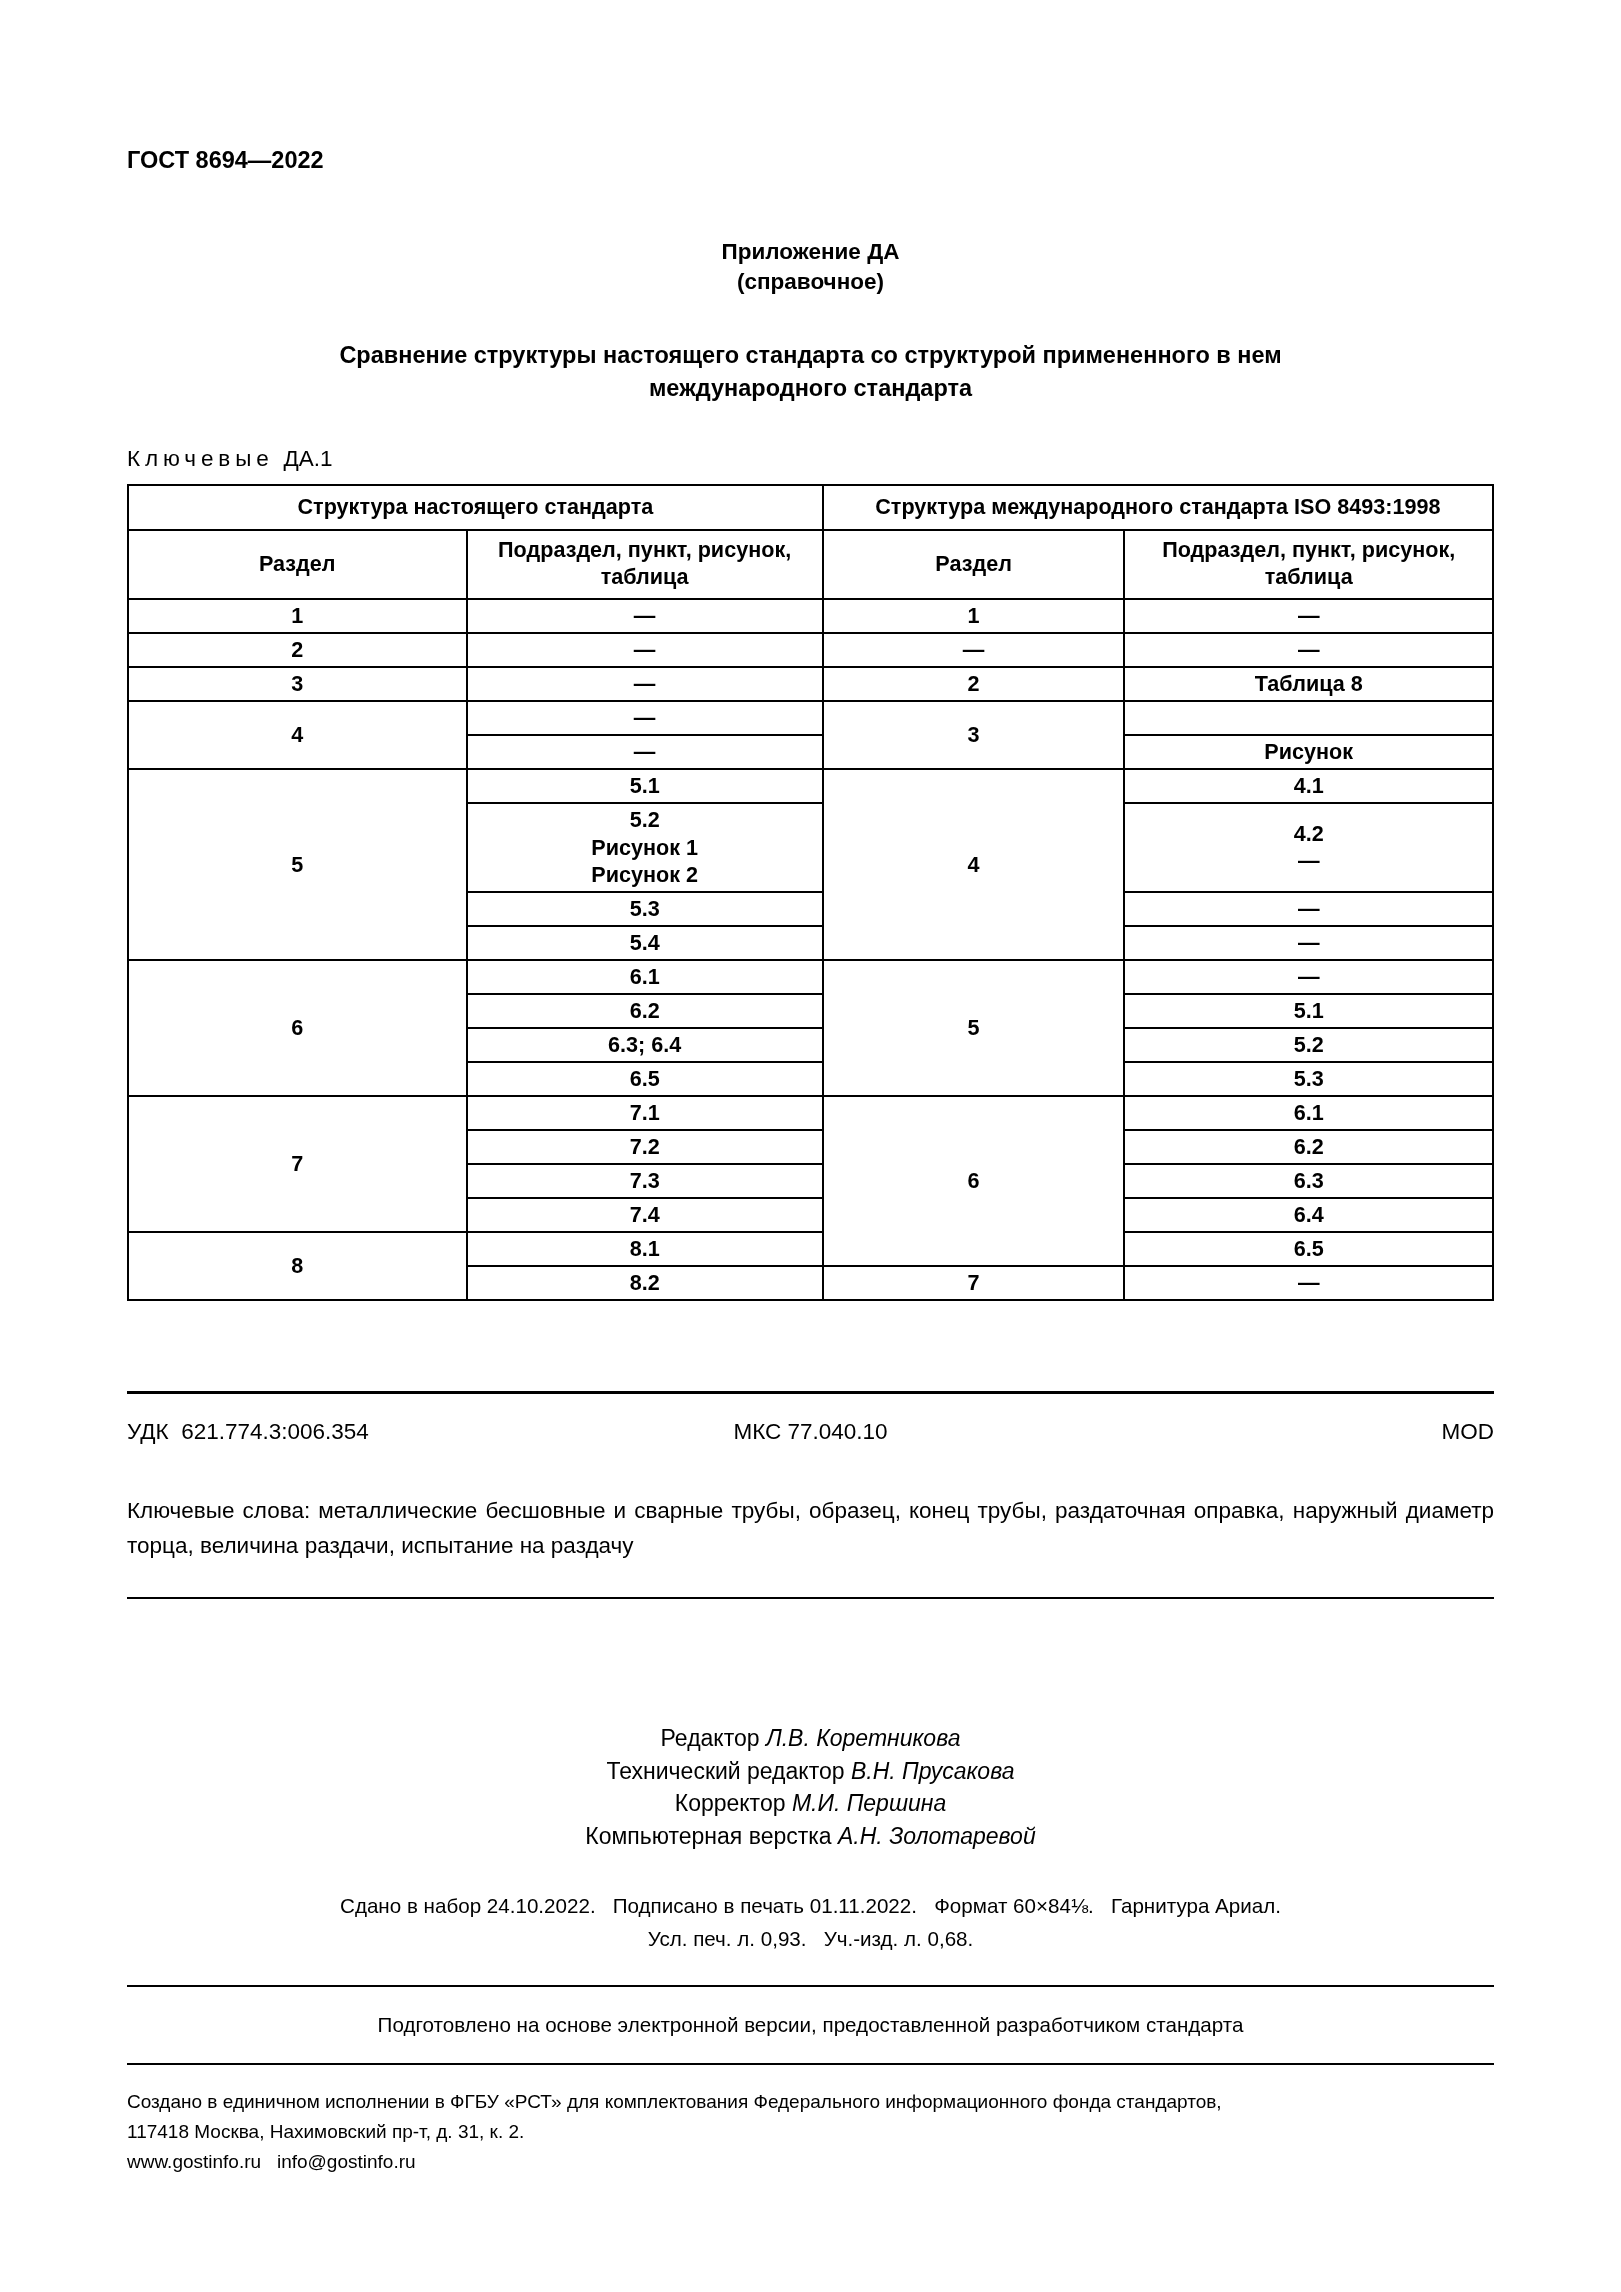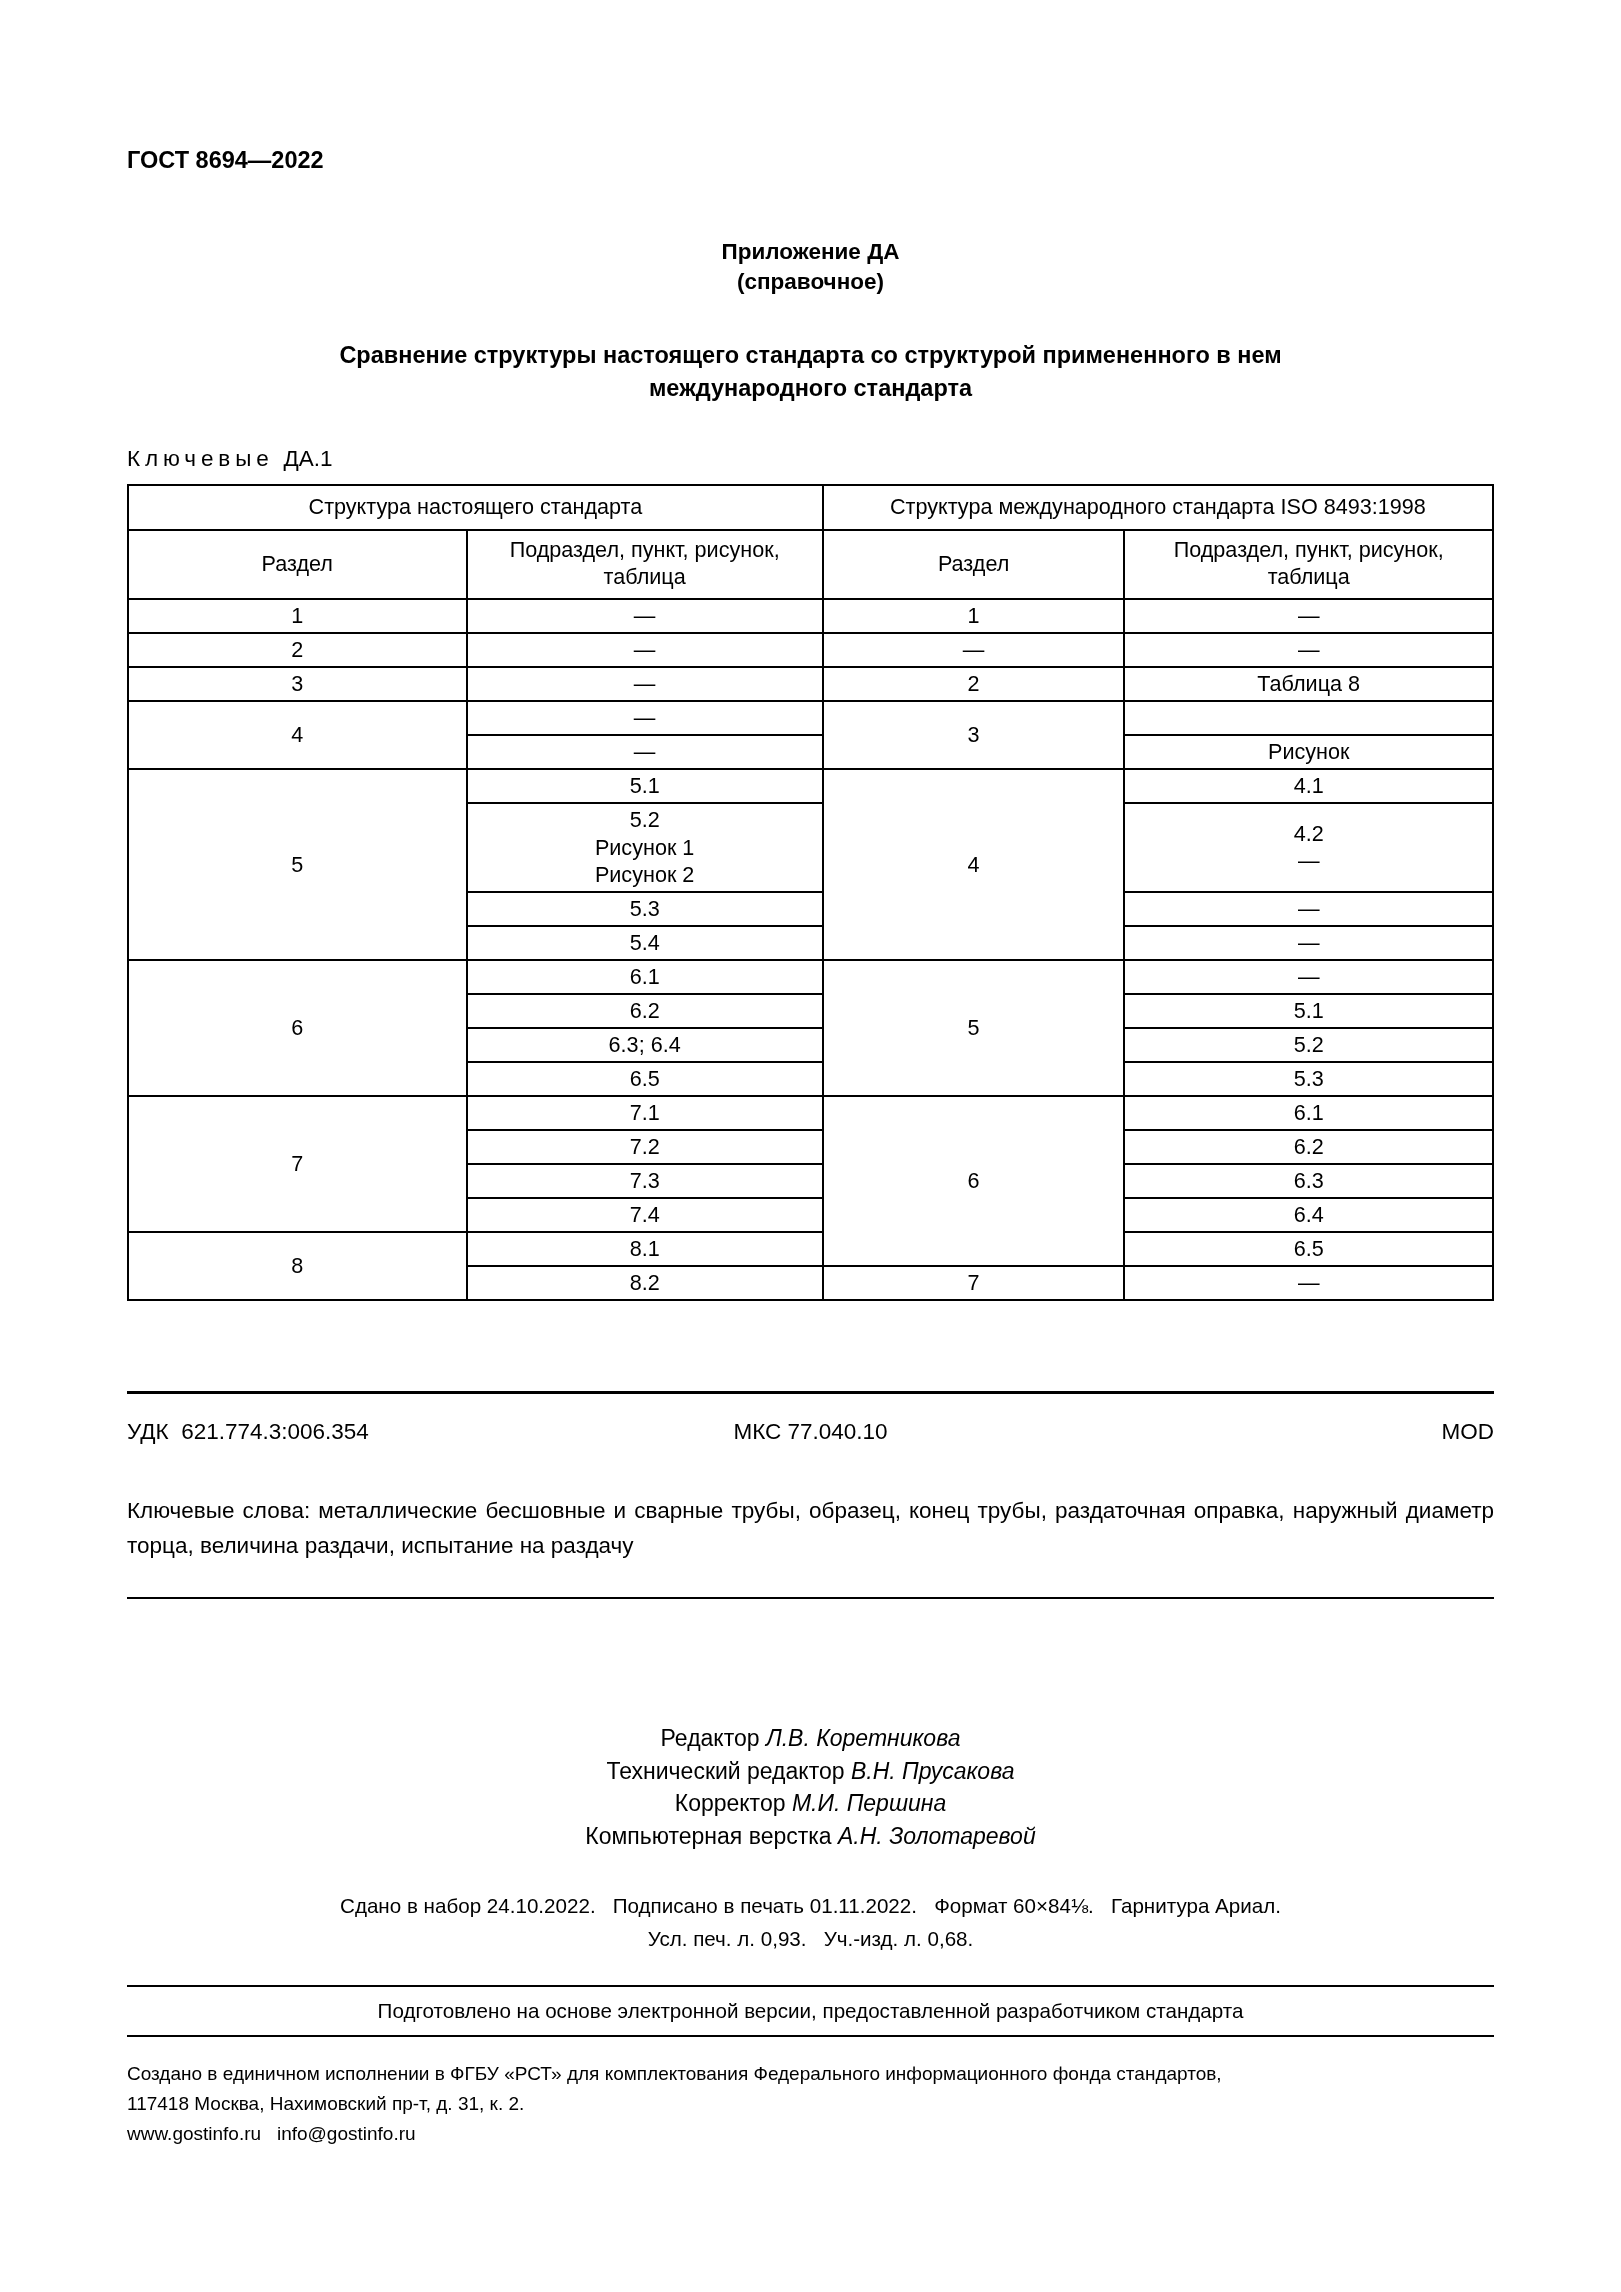--- a/index.html
+++ b/index.html
@@ -24,21 +24,21 @@
   .tbl-caption .ls { letter-spacing: 4.9px; margin-right: 9.8px; }
 
   table.cmp { width: 100%; border-collapse: collapse; margin-top: 11.8px; table-layout: fixed; }
   .cmp col.c1 { width: 24.8%; }
   .cmp col.c2 { width: 26.1%; }
   .cmp col.c3 { width: 22.1%; }
   .cmp col.c4 { width: 27.0%; }
   .cmp th, .cmp td {
     border: 2px solid #000;
     text-align: center; vertical-align: middle;
-    font-weight: normal; padding: 2px 13px;
+    font-weight: bold; padding: 2px 13px;
   }
   .cmp thead tr.group th { height: 45px; font-size: 21.6px; }
   .cmp thead tr.cols th  { height: 69px; font-size: 21.6px; line-height: 1.25; }
   .cmp tbody td { height: 34px; font-size: 21.6px; line-height: 1.28; white-space: pre-line; }
 
   .rule { border: 0; border-top: 2px solid #000; }
   .rule-1 { margin-top: 90px; border-top-width: 3.9px; }
   .rule-2 { margin-top: 33px; border-top-width: 2.9px; }
   .rule-3 { margin-top: 29px; border-top-width: 2px; }
   .rule-4 { border-top-width: 2px; }
@@ -49,21 +49,21 @@
   .meta-mod { text-align: right; }
 
   .keywords { margin: 49px 0 0 0; font-size: 22.5px; text-align: justify; line-height: 1.55; }
 
   .staff { margin-top: 123px; text-align: center; font-size: 23px; line-height: 1.42; }
   .it { font-style: italic; }
 
   .imprint { margin-top: 37px; text-align: center; font-size: 20.6px; line-height: 1.6; }
   .imprint div { white-space: pre-wrap; }
 
-  .prepared { text-align: center; font-size: 20.6px; padding: 12px 0; }
+  .prepared { text-align: center; font-size: 20.6px; padding: 26px 0; }
 
   .issued { margin-top: 22px; text-align: left; font-size: 19px; line-height: 1.6; }
   .issued div { white-space: pre-wrap; }
 </style>
 </head>
 <body>
 
 <div class="page">
 
   <div class="doc-code">ГОСТ 8694—2022</div>

